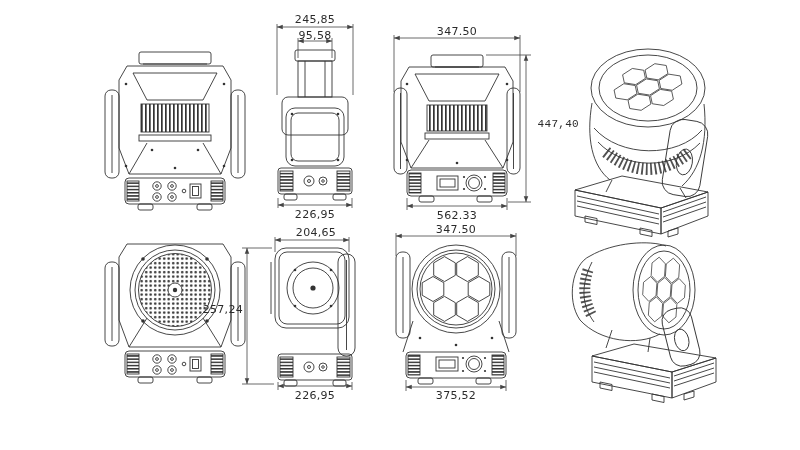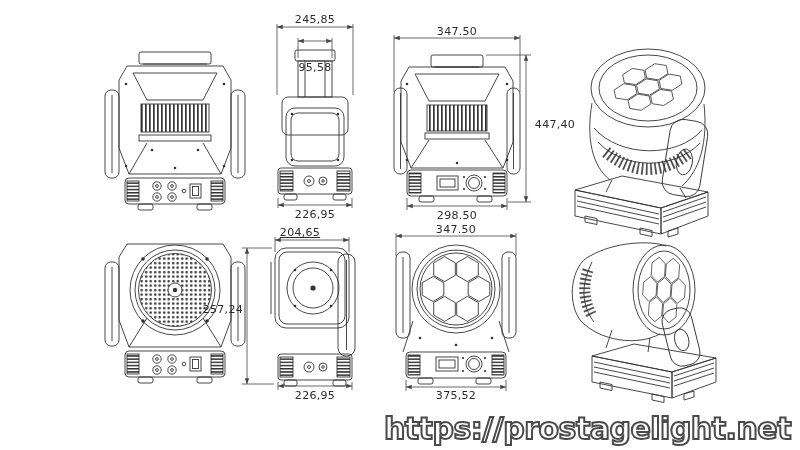--- a/index.html
+++ b/index.html
@@ -2,21 +2,21 @@
 <html><head>
 <meta charset="utf-8">
 <style>
   html,body{margin:0;padding:0;background:#fff;}
   #sheet{position:relative;width:792px;height:450px;background:#fff;overflow:hidden;
          font-family:"DejaVu Sans",sans-serif;}
   svg{position:absolute;left:0;top:0;}
   .dim{position:absolute;font-size:11px;color:#2b2b2b;text-align:center;
        white-space:nowrap;letter-spacing:0.3px;}
   .dim.right{text-align:right;}
-  .dim.left{text-align:center;}
+  .dim.left{text-align:right;font-family:Liberation Mono, monospace;}
   #watermark{position:absolute;right:1px;bottom:1px;
      font-family:"DejaVu Sans",sans-serif;font-weight:bold;font-size:30px;
      letter-spacing:-0.5px;color:#ffffff;-webkit-text-stroke:2px #4a4a4a;
      text-stroke:2px #4a4a4a;line-height:1.35;}
 </style>
 </head>
 <body>
 
 <div id="sheet">
 
@@ -346,26 +346,25 @@
         <line x1="516" y1="233" x2="516" y2="256"></line>
     <line x1="396" y1="236" x2="516" y2="236" marker-start="url(#arr)" marker-end="url(#arr)"></line>
 
     <line x1="406" y1="380" x2="406" y2="391"></line>
         <line x1="506" y1="380" x2="506" y2="391"></line>
     <line x1="406" y1="387" x2="506" y2="387" marker-start="url(#arr)" marker-end="url(#arr)"></line>
   </g>
 </svg>
 
 <div class="dim" style="left:283px;top:13px;width:64px;">245,85</div>
-<div class="dim" style="left:288px;top:29px;width:54px;margin-top:32px;">95,58</div>
+<div class="dim" style="left:288px;top:29px;width:54px;">95,58</div>
 <div class="dim" style="left:283px;top:208px;width:64px;">226,95</div>
 <div class="dim" style="left:427px;top:25px;width:60px;">347.50</div>
 <div class="dim left" style="left:531px;top:118px;width:48px;">447,40</div>
-<div class="dim" style="left:427px;top:209px;width:60px;">298.50</div>
-<div class="dim" style="left:268px;top:226px;width:64px;text-decoration:underline;">204,65</div>
+<div class="dim" style="left:427px;top:209px;width:60px;">562.33</div>
+<div class="dim" style="left:284px;top:226px;width:64px;">204,65</div>
 <div class="dim right" style="left:198px;top:303px;width:45px;">257,24</div>
 <div class="dim" style="left:283px;top:389px;width:64px;">226,95</div>
 <div class="dim" style="left:426px;top:223px;width:60px;">347.50</div>
 <div class="dim" style="left:426px;top:389px;width:60px;">375,52</div>
 
-<div id="watermark">https://prostagelight.net</div>
 
 </div>
 
 </body></html>

